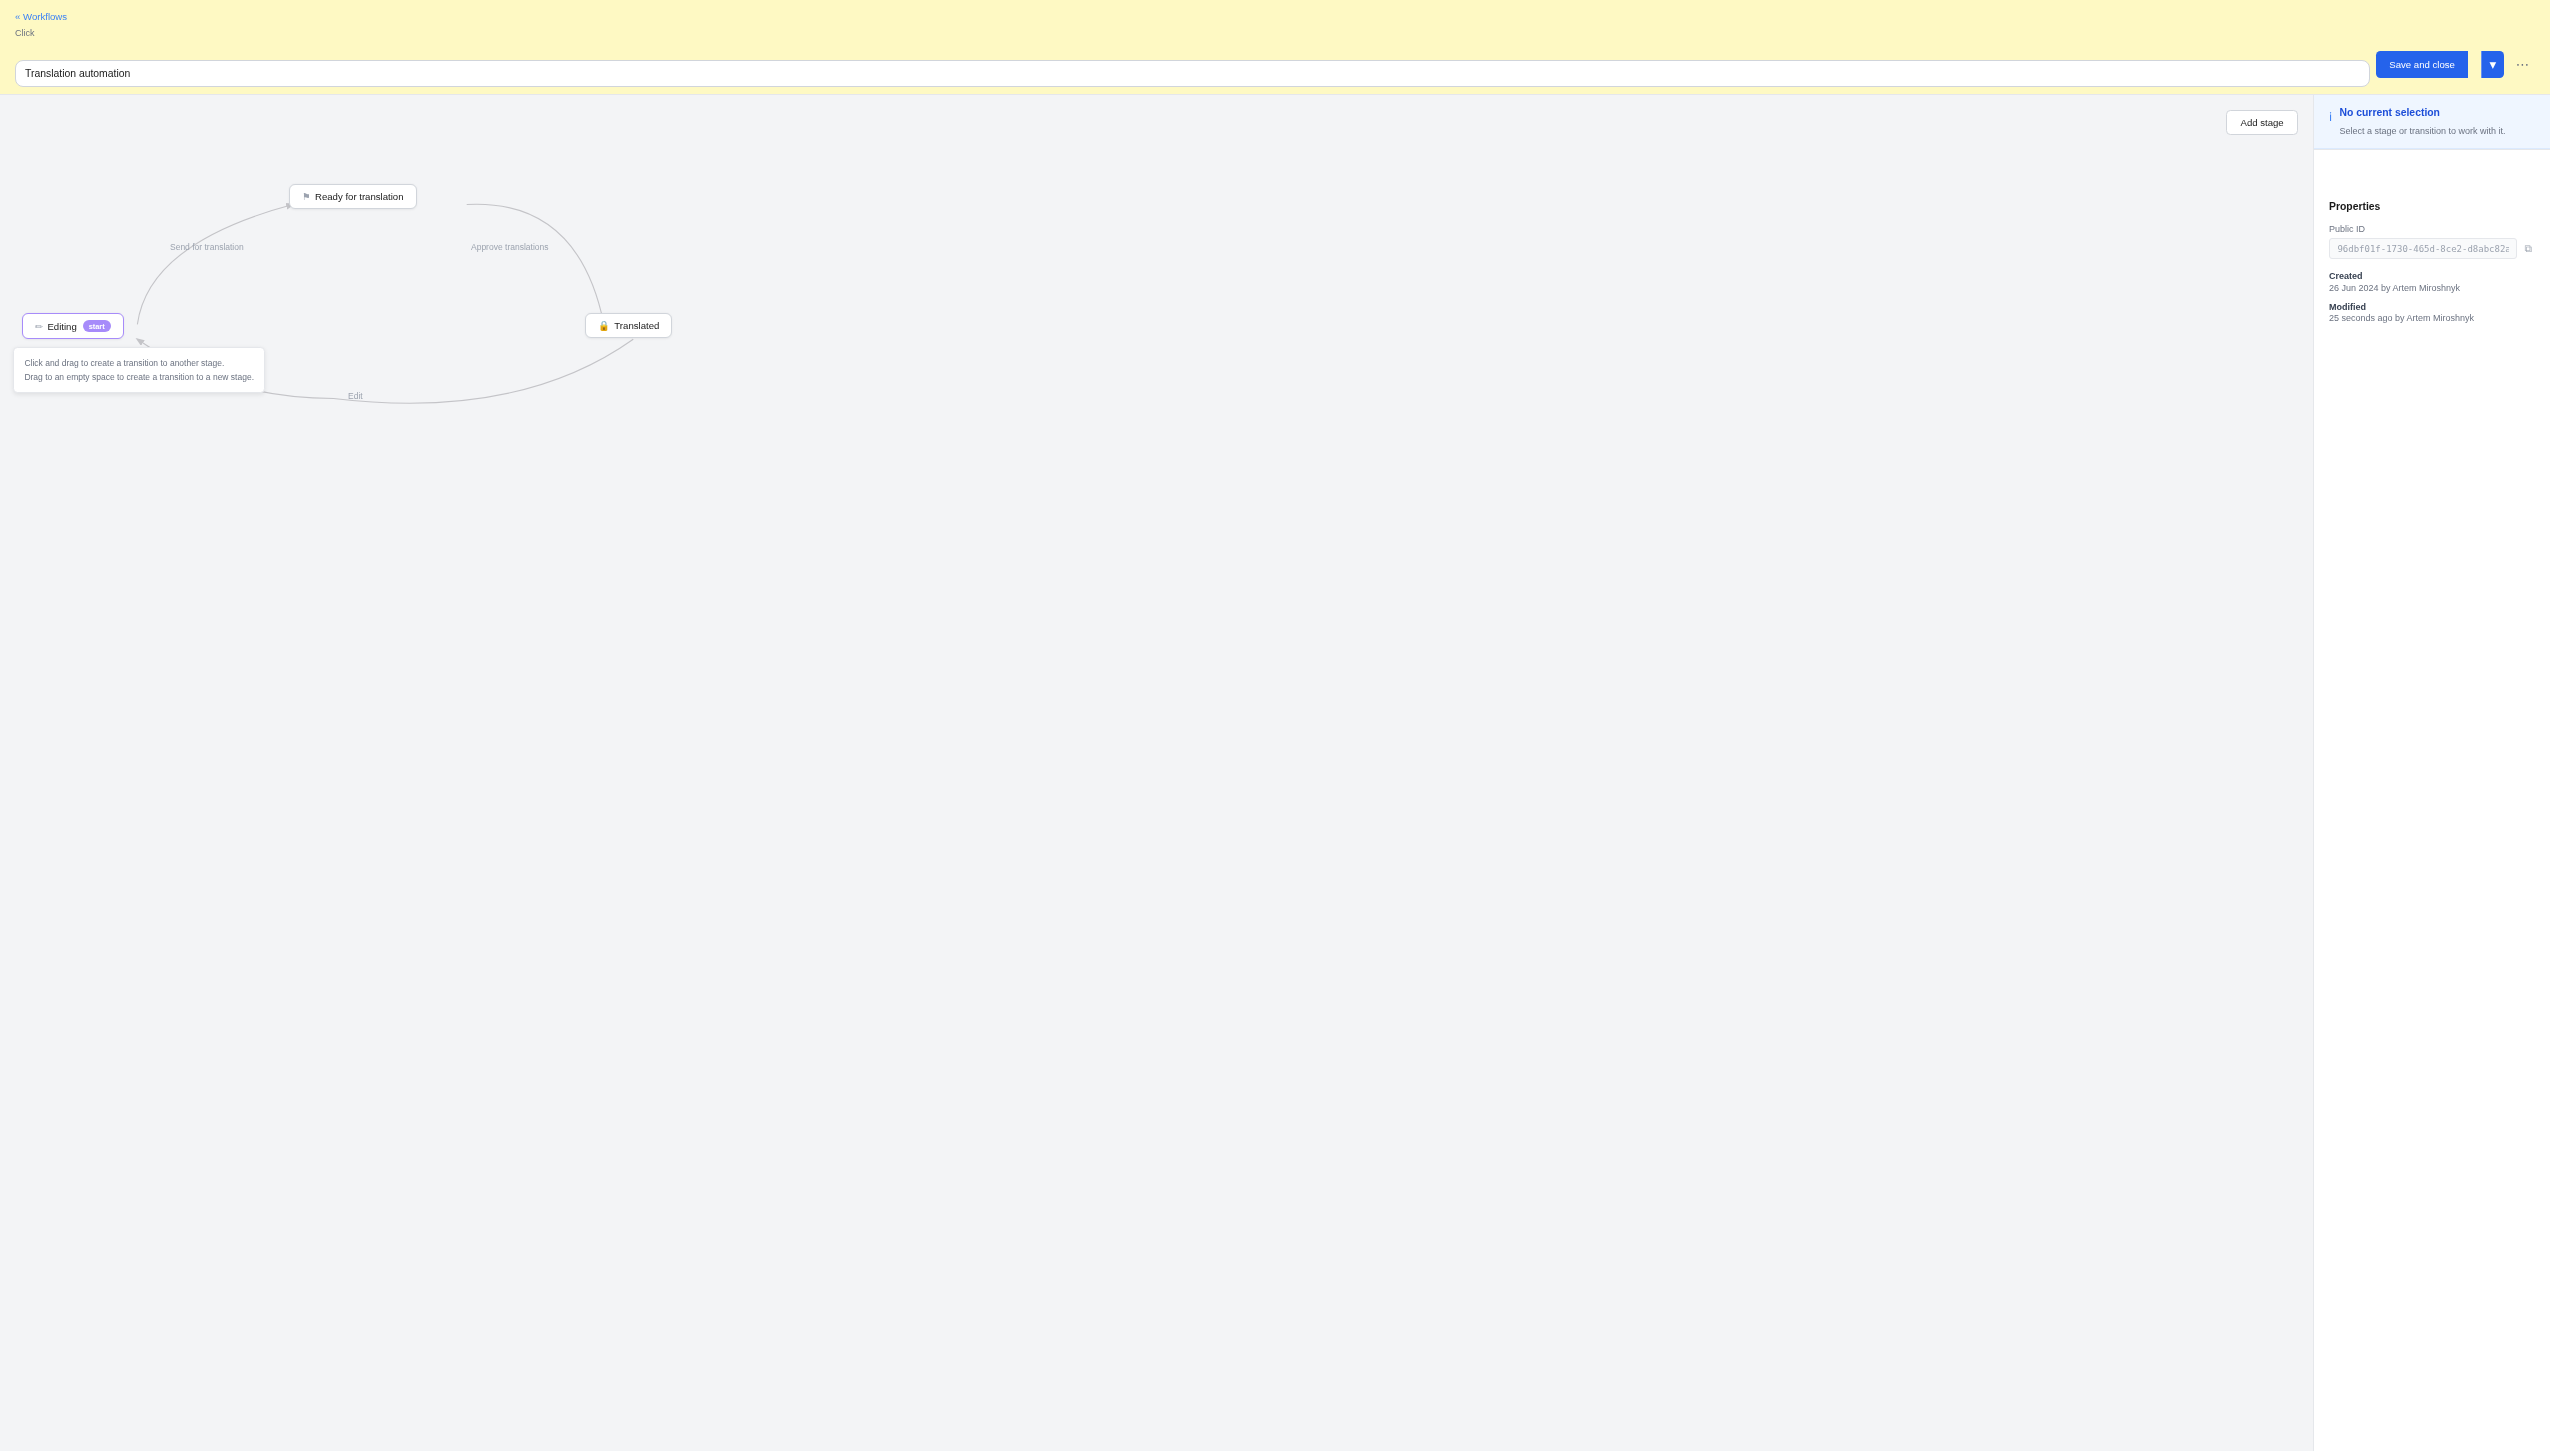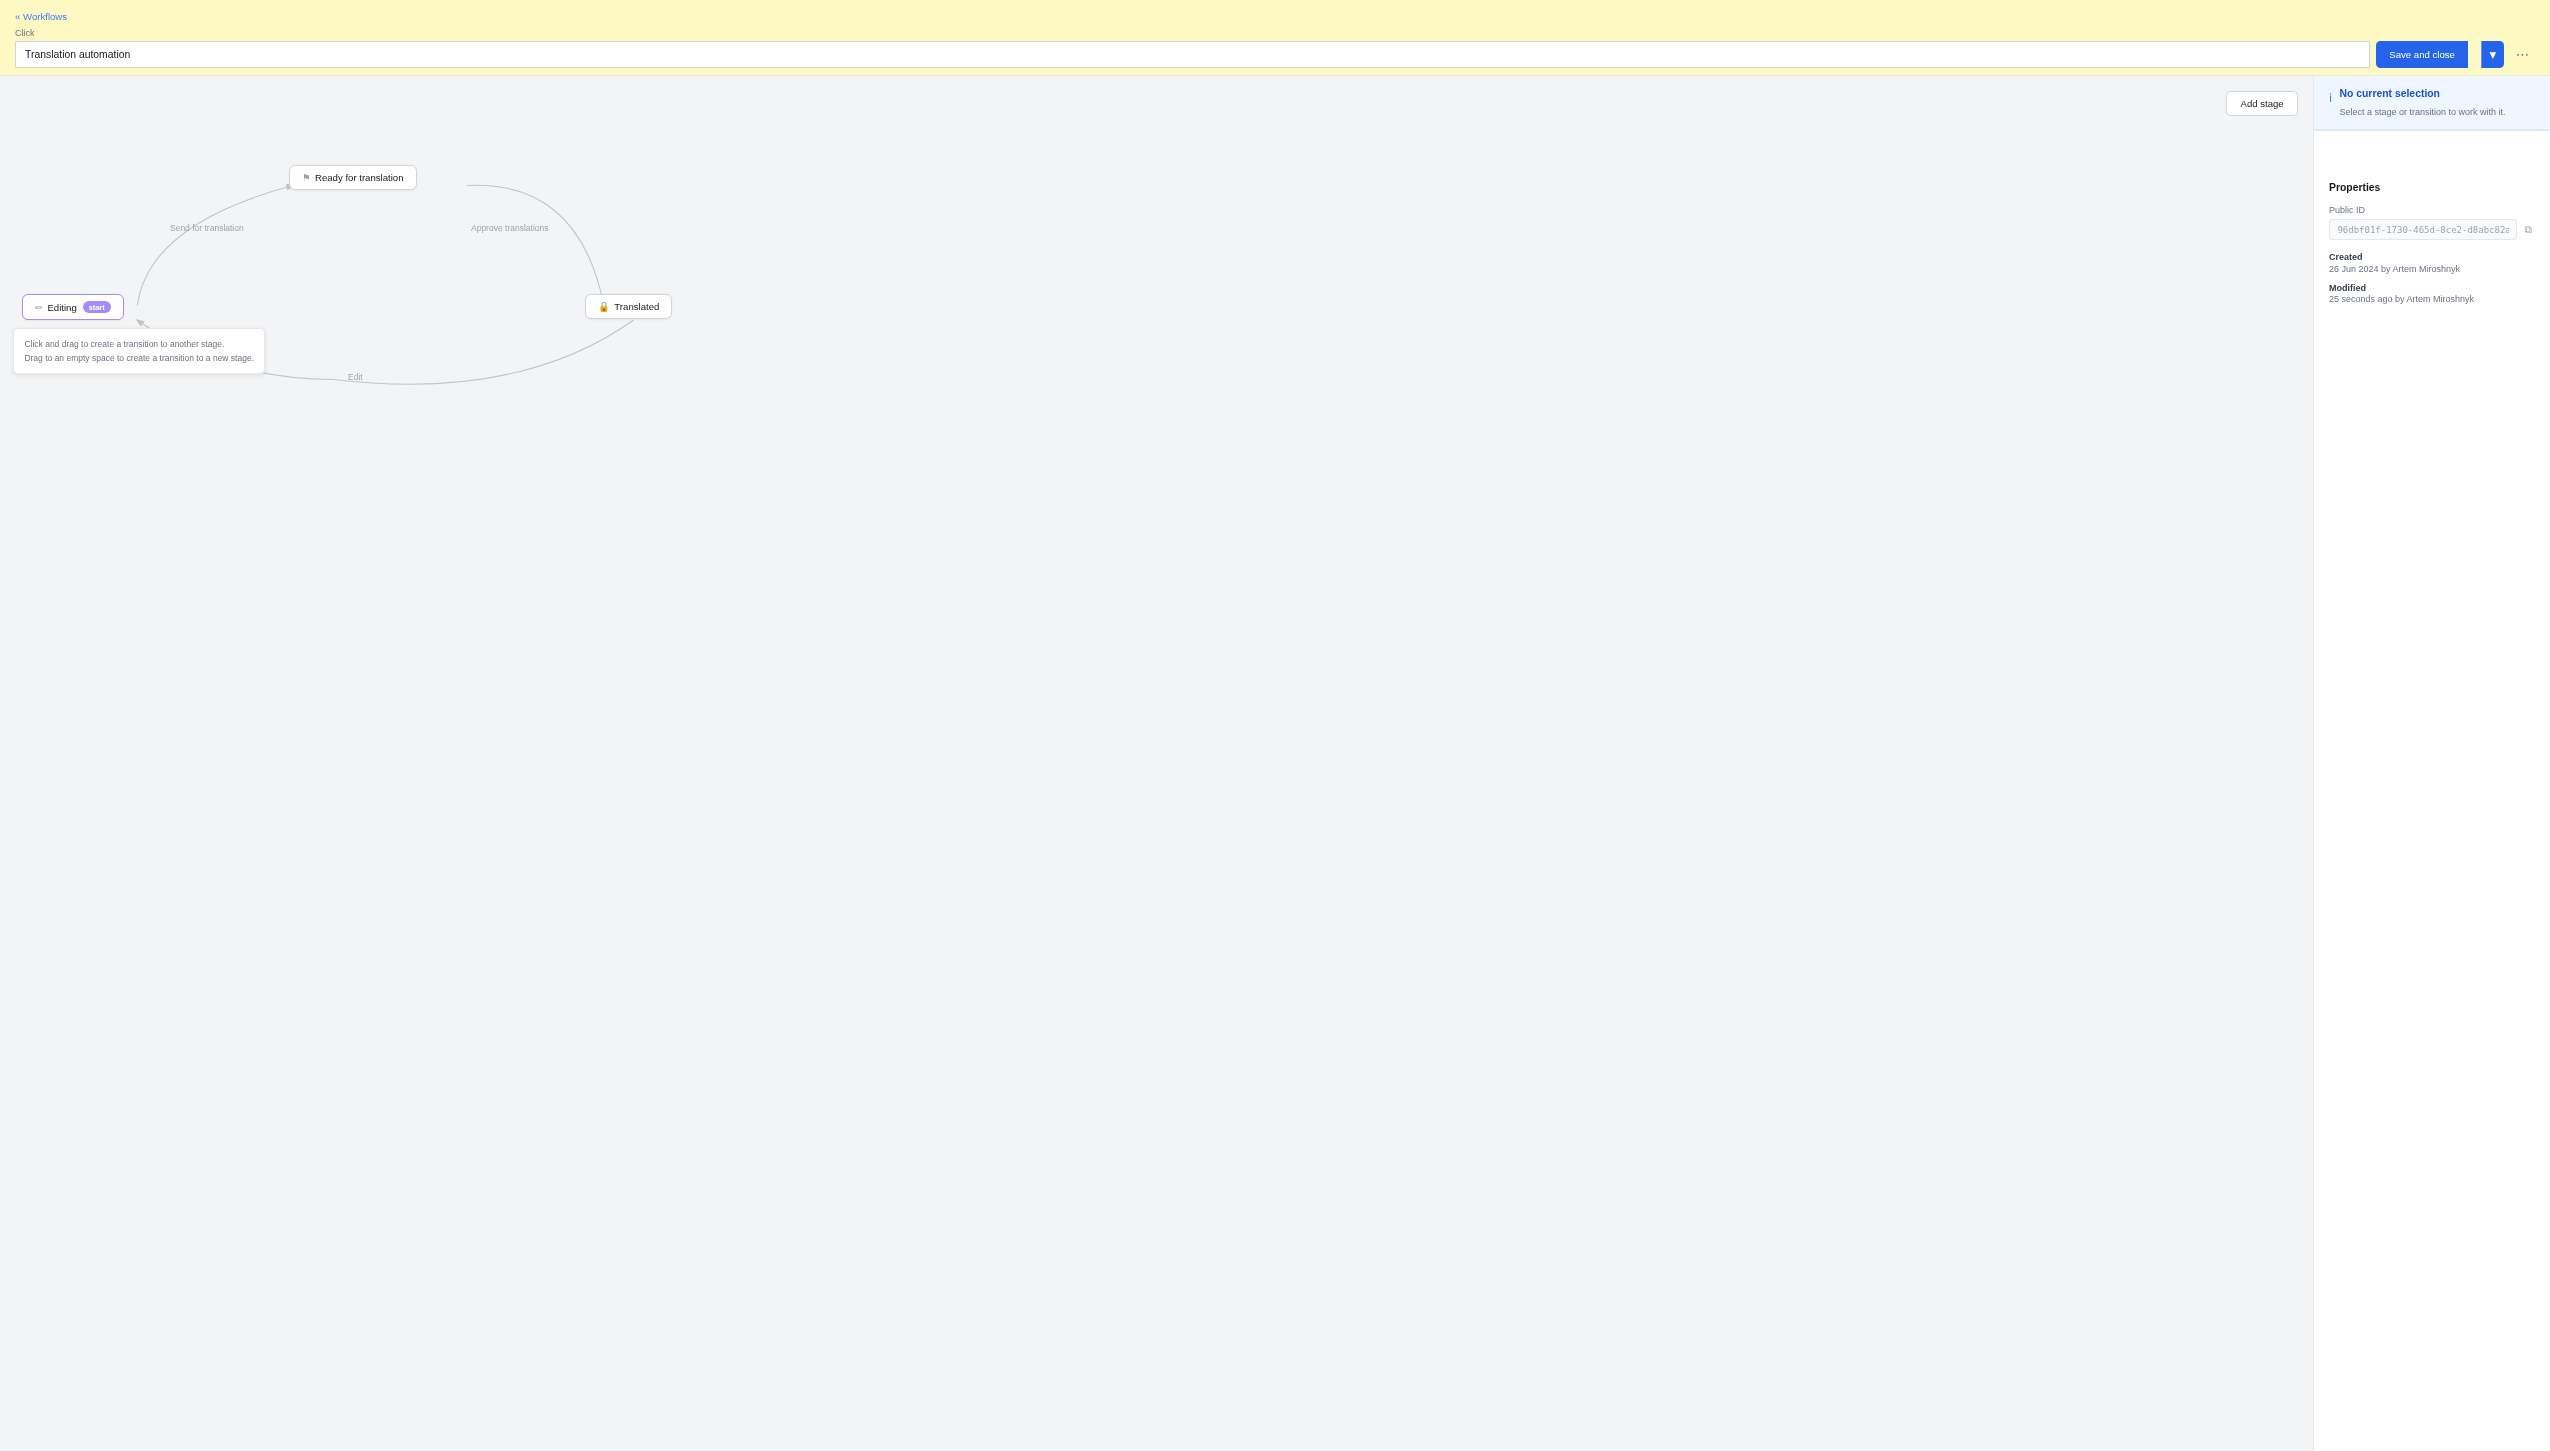--- a/index.html
+++ b/index.html
@@ -27,25 +27,26 @@
     }
     .name-row {
       display: flex;
       align-items: center;
       gap: 6px;
     }
     .name-input {
       flex: 1;
       height: 27px;
       border: 0.7px solid #d1d5db;
-      border-radius: 1px;
+      border-radius: 8px;
       padding: 0 9px;
       font-size: 10.4px;
       color: #1a1a1a;
       outline: none;
+      margin-top: 19px;
     }
     .save-btn-group {
       display: flex;
       align-items: stretch;
       gap: 13px;
     }
     .save-btn {
       background: #2563eb;
       color: #fff;
       border: none;

